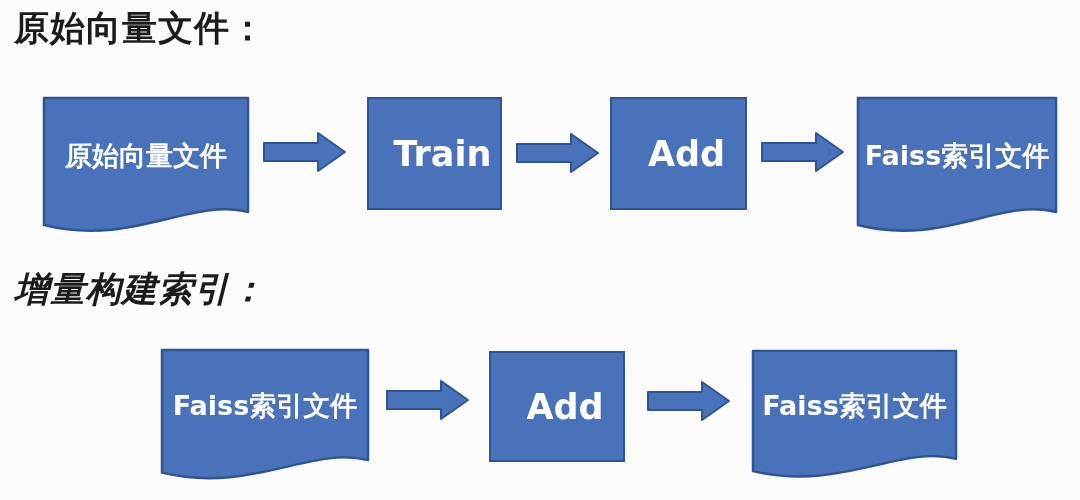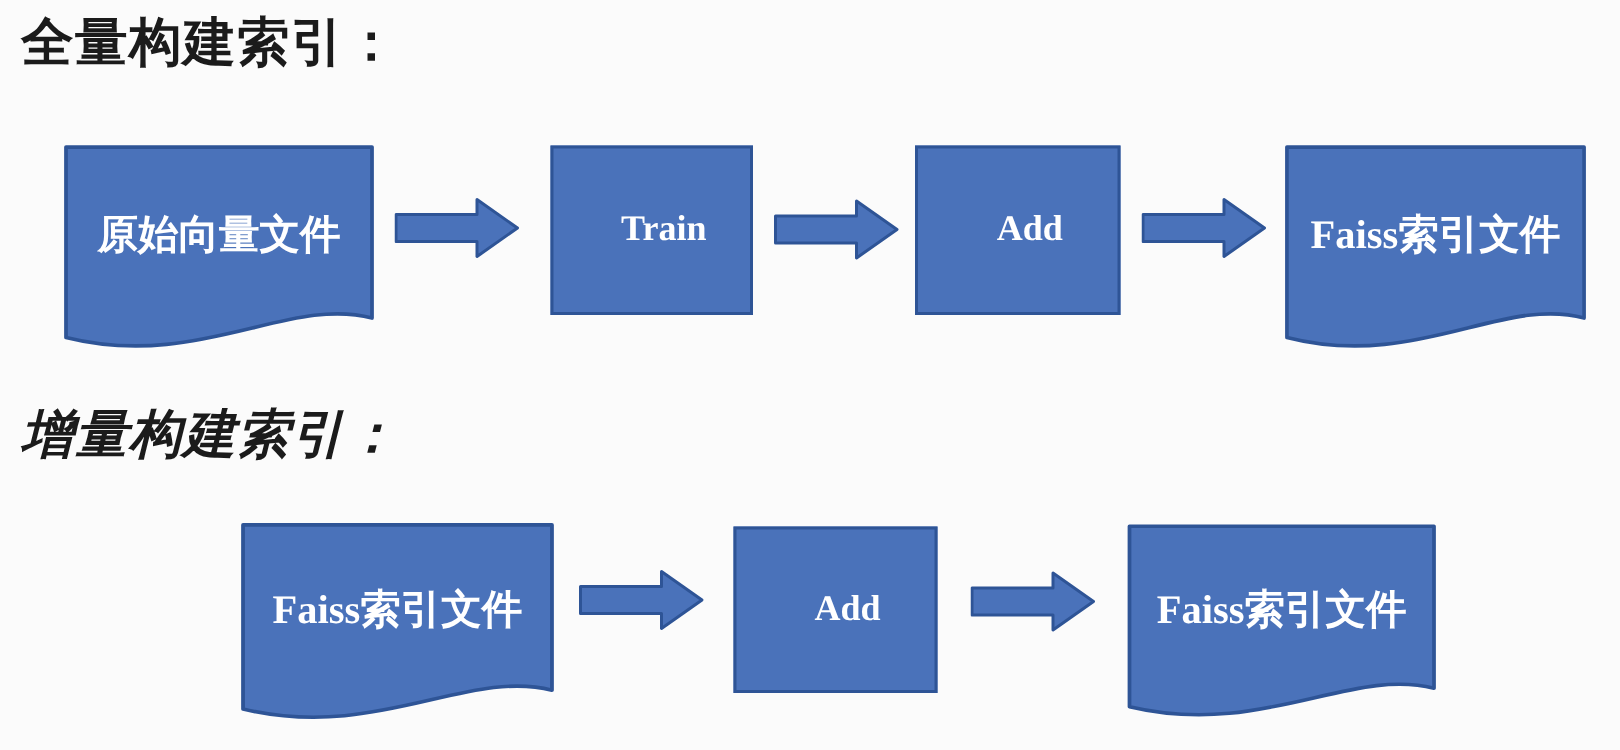--- a/index.html
+++ b/index.html
@@ -21,21 +21,21 @@
     width:1080px;height:500px;
   }
   .flow-title{
     position:absolute;
     font-size:35px;
     font-weight:700;
     color:var(--title);
     letter-spacing:1px;
     white-space:nowrap;
   }
-  .node{position:absolute;font-family:Liberation Serif, serif;}
+  .node{position:absolute;}
   .doc-shape{position:absolute;left:0;top:0;width:100%;height:100%;}
   .doc-svg{display:block;width:100%;height:100%;overflow:visible;}
   .doc-path{
     fill:var(--fill);
     stroke:var(--border);
     stroke-width:2.5;
     stroke-linejoin:round;
   }
   .doc-label{
     position:absolute;
@@ -44,39 +44,39 @@
     color:var(--label);
     font-size:27px;
     font-weight:600;
     white-space:nowrap;
   }
   .process{
     background:var(--fill);
     border:2.5px solid var(--border);
     display:flex;align-items:center;justify-content:center;
     color:var(--label);
-    font-size:24px;
+    font-size:35px;
     font-weight:600;
     padding-left:16px;
   }
   .arrow{position:absolute;}
   .arrow-svg{display:block;width:100%;height:100%;}
   .arrow-poly{
     fill:var(--fill);
     stroke:var(--border);
     stroke-width:2;
     stroke-linejoin:round;
   }
 </style>
 </head>
 <body>
 
 <div class="canvas">
 
-  <div class="flow-title" style="left:14px;top:5px;">全量构建索引：</div>
+  <div class="flow-title" style="left:14px;top:5px;">原始向量文件：</div>
 
   <div class="node" style="left:42px;top:96px;width:208px;height:150px;">
     <div class="doc-shape">
       <svg class="doc-svg" viewBox="0 0 208 150" preserveAspectRatio="none" aria-hidden="true">
         <path class="doc-path" d="M2,2 L206,2 L206,116 C150,101 90,151 2,129 Z"></path>
       </svg>
     </div>
     <div class="doc-label">原始向量文件</div>
   </div>
 

